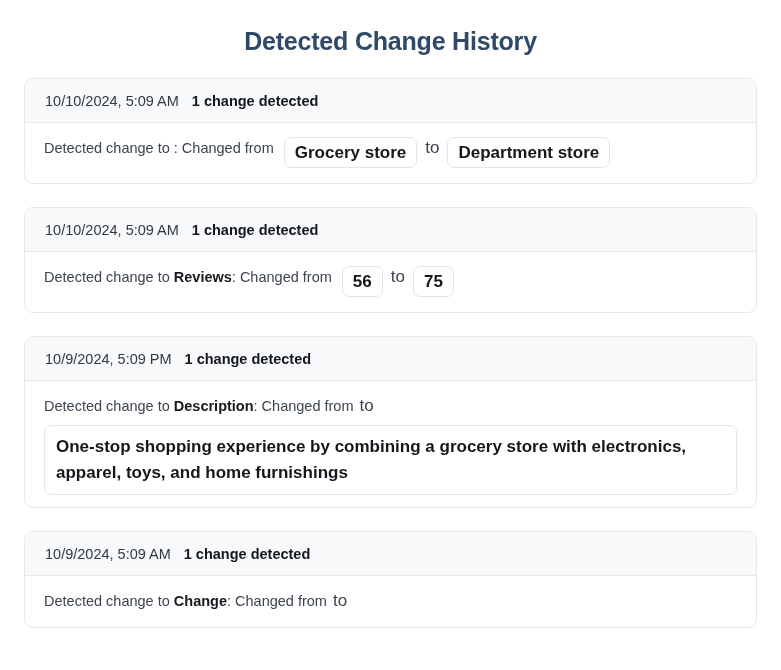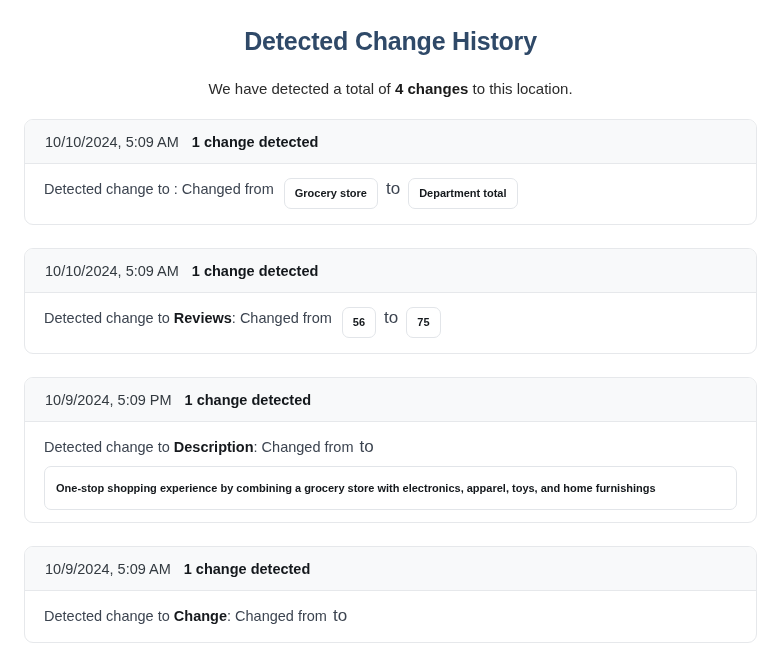--- a/index.html
+++ b/index.html
@@ -97,21 +97,21 @@
   .change-text { white-space: pre; }
   .field-name { font-weight: bold; color: #16191d; }
 
   .chip {
     display: inline-block;
     border: 1px solid #e2e5e9;
     border-radius: 7px;
     background: #ffffff;
     padding: 5px 10px;
     margin: 3px 6px;
-    font-size: 11px;
+    font-size: 17px;
     font-weight: bold;
     color: #14181c;
     line-height: 19px;
   }
 
   .chip.wide {
     display: block;
     width: 100%;
     margin: 5px 0 0 0;
     padding: 8px 11px;
@@ -125,37 +125,34 @@
     padding: 0 2px;
   }
 </style>
 </head>
 <body>
 
 <div class="page">
 
   <h1 class="page-title">Detected Change History</h1>
 
-  <p class="subtitle">
-    <span>We have detected a total of </span><b>4 changes</b><span> to this location.</span>
-  </p>
 
   <div class="cards">
       <div class="card">
         <div class="card-header">
           <span class="timestamp">10/10/2024, 5:09 AM</span>
           <span class="change-count">1 change detected</span>
         </div>
         <div class="card-body">
           <div class="change-line">
             <span class="change-text">Detected change to </span>
             <span class="change-text">: Changed from </span>
             <span class="chip">Grocery store</span>
             <span class="sep">to</span>
-            <span class="chip">Department total</span>
+            <span class="chip">Department store</span>
           </div>
         </div>
       </div>
       <div class="card">
         <div class="card-header">
           <span class="timestamp">10/10/2024, 5:09 AM</span>
           <span class="change-count">1 change detected</span>
         </div>
         <div class="card-body">
           <div class="change-line">

